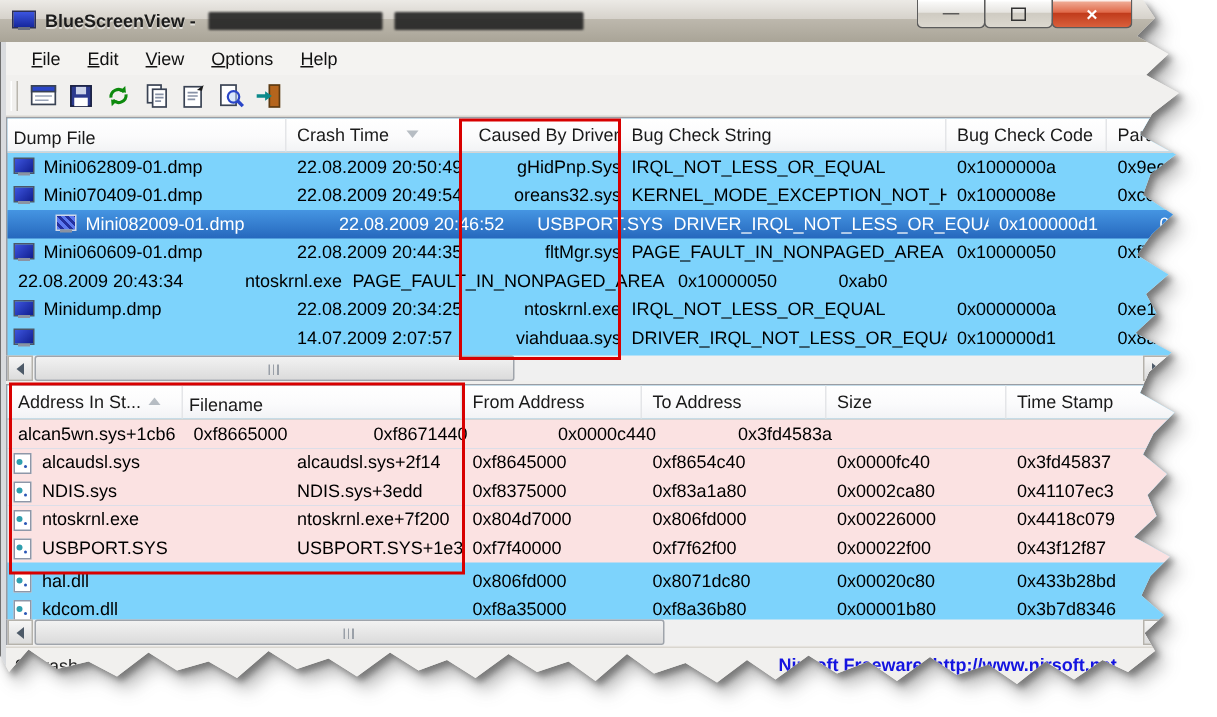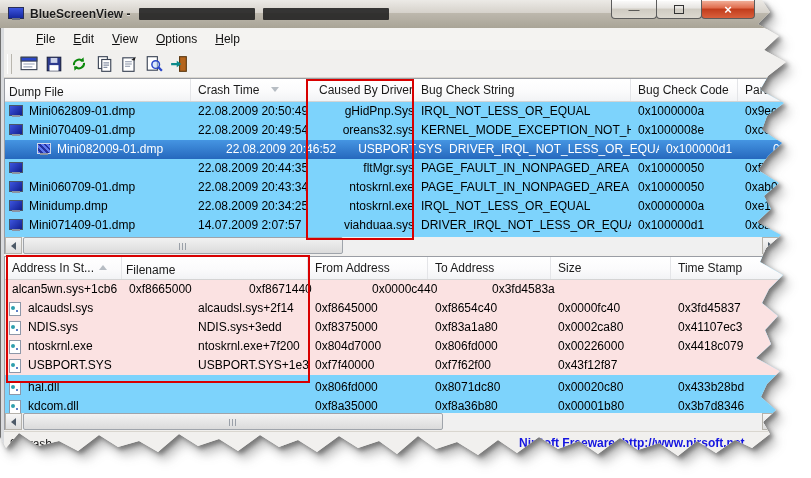--- a/index.html
+++ b/index.html
@@ -18,21 +18,21 @@
   .title-text{font-weight:bold;color:#1c1c1c;text-shadow:0 1px 0 rgba(255,255,255,.6);}
   .redact{display:inline-block;height:12px;background:#1f1f1f;opacity:.88;filter:blur(.6px);margin-left:8px;border-radius:1px;vertical-align:middle;}
   .winbtns{position:absolute;left:612px;top:0;display:flex;}
   .wbtn{width:44px;height:18px;border:1px solid #5c5c5c;border-top:none;border-radius:0 0 4px 4px;
     background:linear-gradient(#fdfdfd,#e6e4e0 45%,#cfcbc2 50%,#dcd8cf);display:flex;align-items:center;justify-content:center;
     color:#333;font-size:11px;margin-left:-1px;box-shadow:inset 0 1px 0 rgba(255,255,255,.8);}
   .wbtn.close{width:52px;background:linear-gradient(#f2b5a0,#e06a4a 45%,#c13c1c 50%,#d9603c);color:#fff;font-weight:bold;font-size:13px;}
   .wbtn .sq{width:8px;height:7px;border:1px solid #333;display:block;}
   .borderL{position:absolute;left:0;top:28px;bottom:0;width:4px;background:linear-gradient(90deg,#6f6f6f 0 1px,#d9dbde 1px 4px);}
   
-  .menubar{position:absolute;left:4px;right:0;top:28px;height:22px;background:#f4f3f1;border-bottom:1px solid #e0ddd6;display:flex;align-items:center;padding-left:23px;}
+  .menubar{position:absolute;left:4px;right:0;top:28px;height:22px;background:#f4f3f1;border-bottom:1px solid #e0ddd6;display:flex;align-items:center;padding-left:8px;}
   .menu-item{padding:2px 9px;color:#111;}
   .menu-item .mn{text-decoration:underline;}
   .toolbar{position:absolute;left:4px;right:0;top:50px;height:27px;background:#f1f0ee;border-bottom:1px solid #d9d6cf;display:flex;align-items:center;}
   .grip{width:3px;height:20px;border-left:1px solid #fff;border-right:1px solid #b9b6ae;margin:0 4px 0 3px;}
   .tbtn{width:25px;height:24px;display:flex;align-items:center;justify-content:center;}
   .tbtn svg{width:18px;height:18px;}
   
   .pane{position:absolute;left:4px;right:0;background:#7dd3fc;border-top:1px solid #9a9da4;border-left:1px solid #9a9da4;}
   .pane1{top:78px;height:159px;}
   .pane2{top:256px;height:157px;}
@@ -215,53 +215,49 @@
             </div>
         <div class="cell c2">22.08.2009 20:46:52</div>
         <div class="cell c3u">USBPORT.SYS</div>
         <div class="cell c4u">DRIVER_IRQL_NOT_LESS_OR_EQUAL</div>
         <div class="cell c5u">0x100000d1</div>
         <div class="cell clast">0xf7f5</div>
       </div>
       <div class="row">
         <div class="cell c1">
               <span class="dump-ico"></span>
+              <span>Mini060609-01.dmp</span>
             </div>
         <div class="cell c2">22.08.2009 20:44:35</div>
         <div class="cell c3u">fltMgr.sys</div>
         <div class="cell c4u">PAGE_FAULT_IN_NONPAGED_AREA</div>
         <div class="cell c5u">0x10000050</div>
         <div class="cell clast">0xf7c</div>
       </div>
       <div class="row">
-        <div class="cell c1">
-              <span class="dump-ico"></span>
-              <span>Mini060709-01.dmp</span>
-            </div>
         <div class="cell c2">22.08.2009 20:43:34</div>
         <div class="cell c3u">ntoskrnl.exe</div>
         <div class="cell c4u">PAGE_FAULT_IN_NONPAGED_AREA</div>
         <div class="cell c5u">0x10000050</div>
         <div class="cell clast">0xab0</div>
       </div>
       <div class="row">
         <div class="cell c1">
               <span class="dump-ico"></span>
               <span>Minidump.dmp</span>
             </div>
         <div class="cell c2">22.08.2009 20:34:25</div>
         <div class="cell c3u">ntoskrnl.exe</div>
         <div class="cell c4u">IRQL_NOT_LESS_OR_EQUAL</div>
         <div class="cell c5u">0x0000000a</div>
         <div class="cell clast">0xe11</div>
       </div>
       <div class="row">
         <div class="cell c1">
               <span class="dump-ico"></span>
-              <span>Mini071409-01.dmp</span>
             </div>
         <div class="cell c2">14.07.2009 2:07:57</div>
         <div class="cell c3u">viahduaa.sys</div>
         <div class="cell c4u">DRIVER_IRQL_NOT_LESS_OR_EQUAL</div>
         <div class="cell c5u">0x100000d1</div>
         <div class="cell clast">0x8a6</div>
       </div>
     </div>
 
     <div class="hscroll hs1">
@@ -326,20 +322,21 @@
         <div class="cell clast">0x4418c079</div>
       </div>
       <div class="row hl">
         <div class="cell c1">
               <span class="drv-ico"></span>
               <span>USBPORT.SYS</span>
             </div>
         <div class="cell c2">USBPORT.SYS+1e3...</div>
         <div class="cell c3l">0xf7f40000</div>
         <div class="cell c4l">0xf7f62f00</div>
+        <div class="cell c5l">0x00022f00</div>
         <div class="cell clast">0x43f12f87</div>
       </div>
       <div class="row" style="margin-top:3px;">
         <div class="cell c1">
               <span class="drv-ico"></span>
               <span>hal.dll</span>
             </div>
         <div class="cell c2"></div>
         <div class="cell c3l">0x806fd000</div>
         <div class="cell c4l">0x8071dc80</div>

